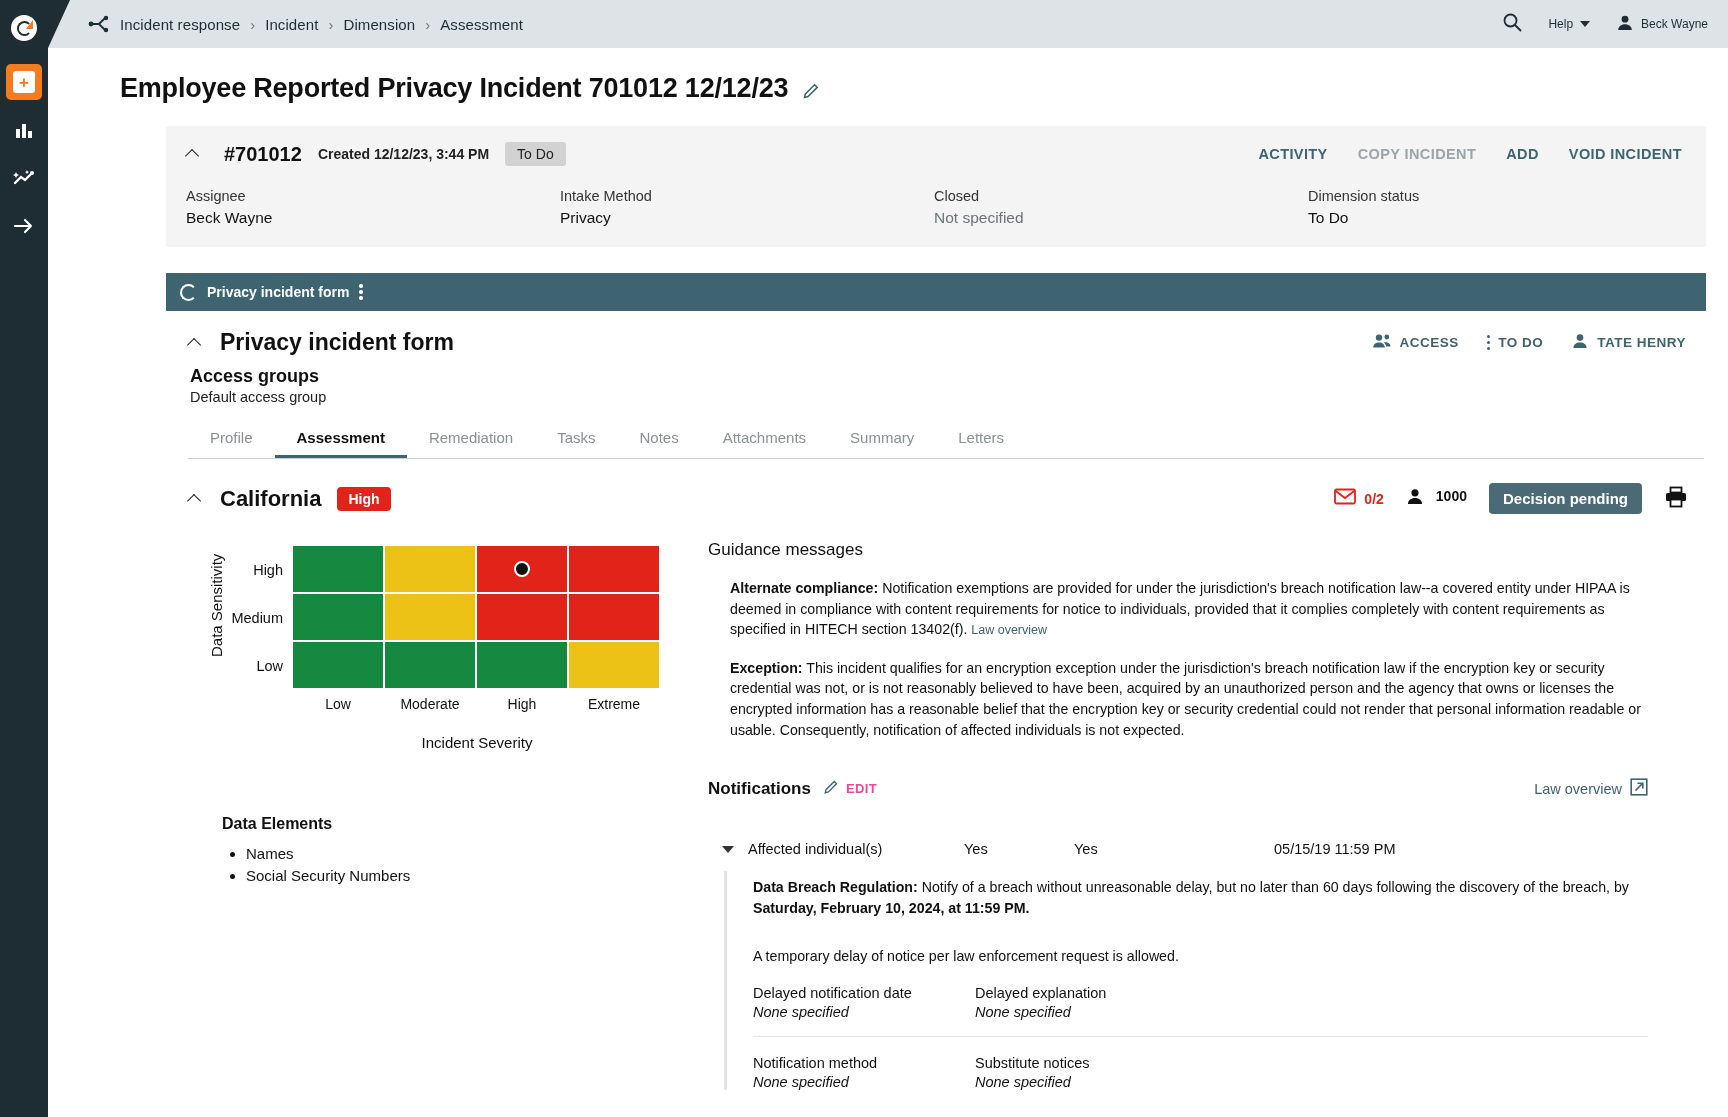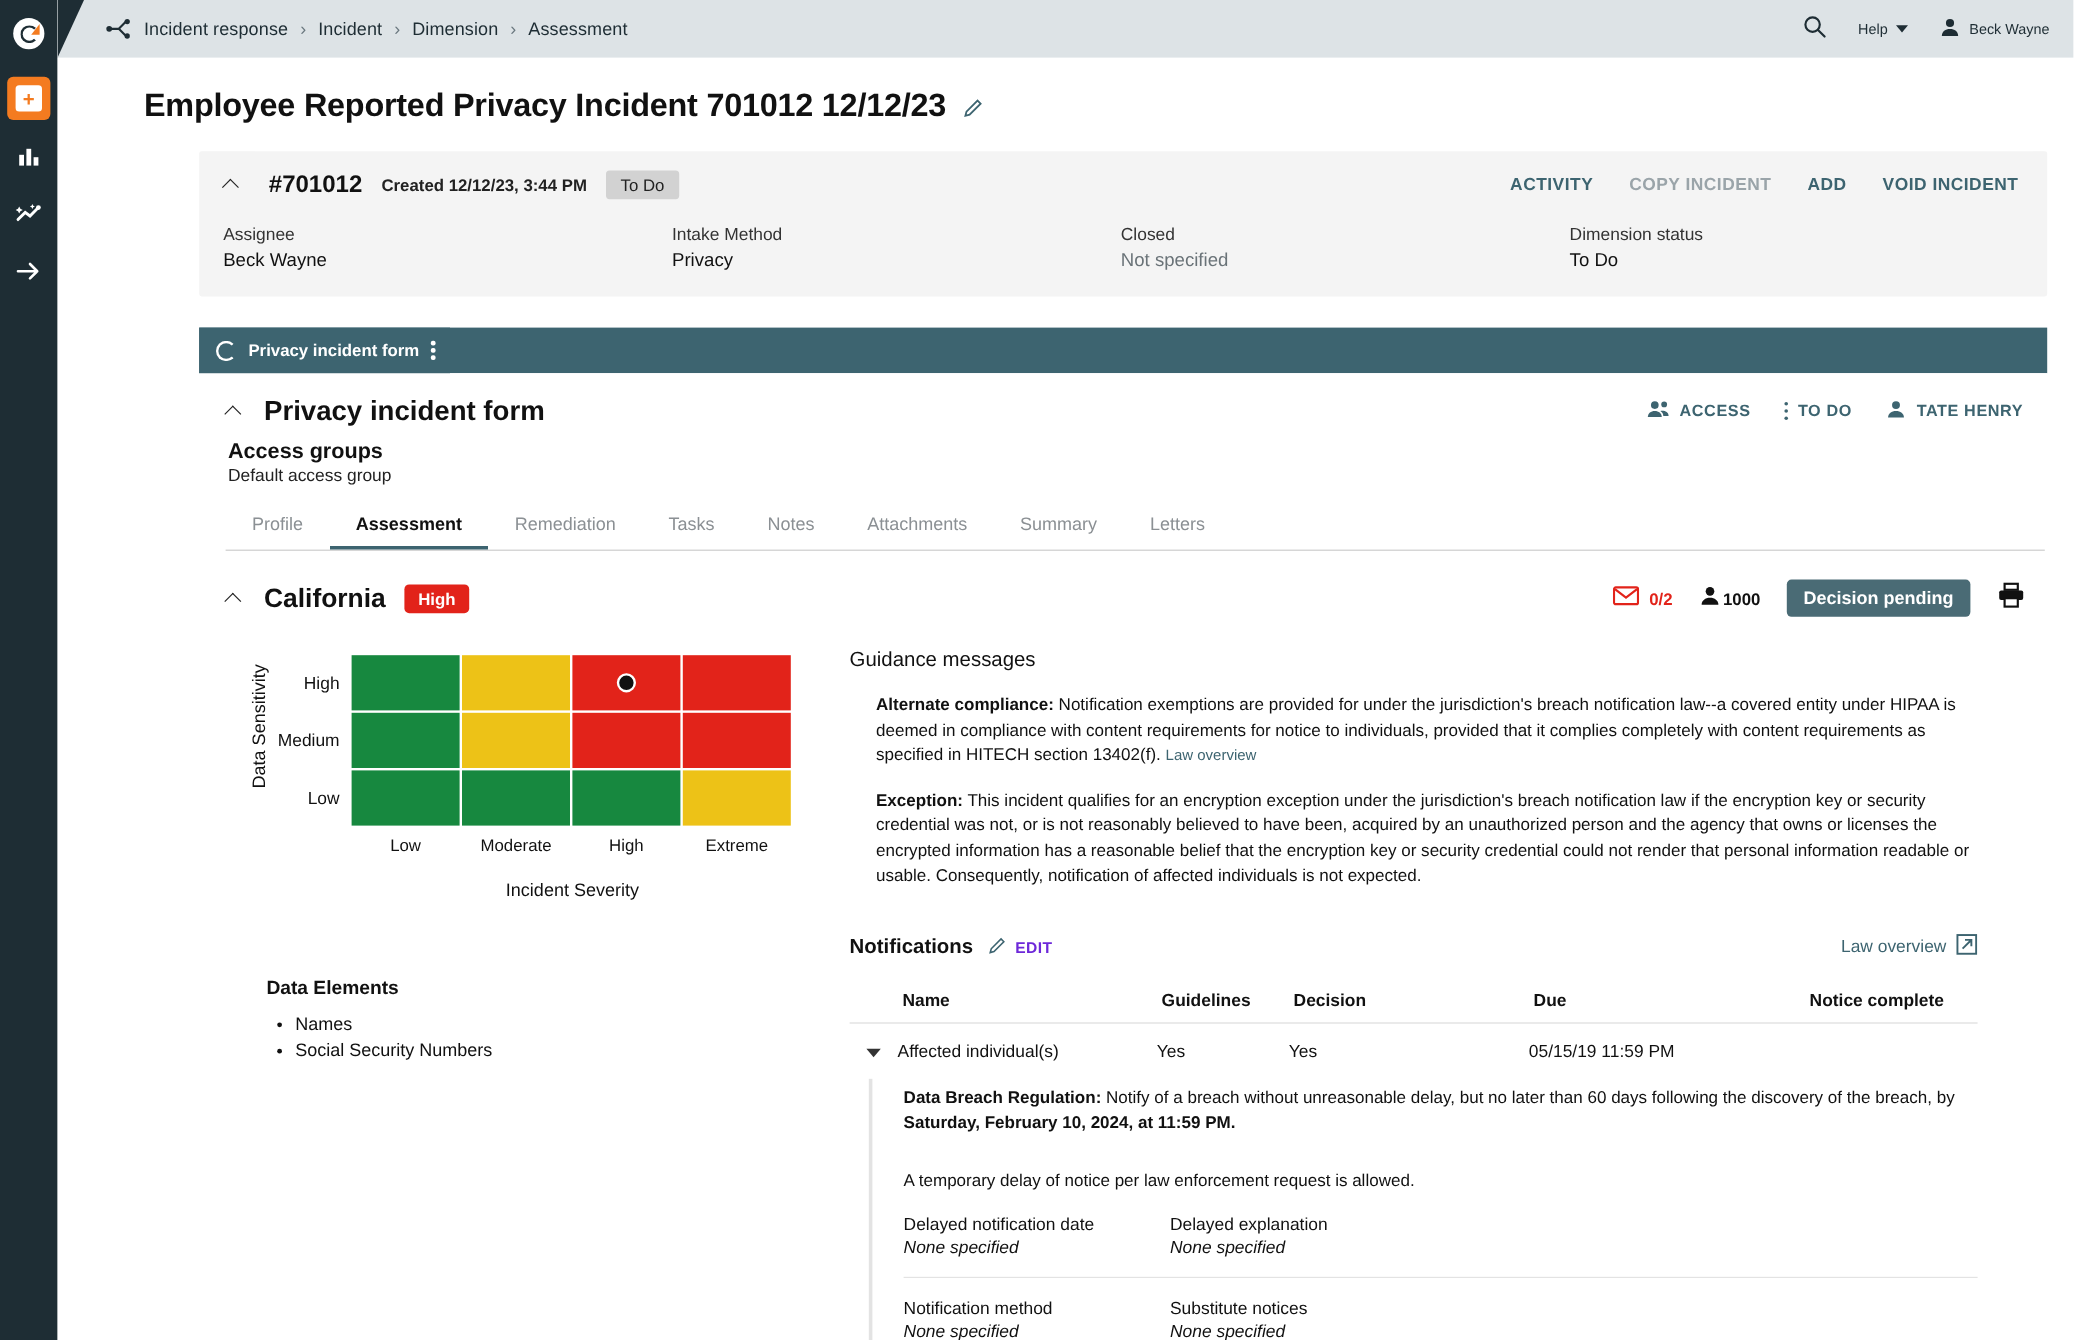--- a/index.html
+++ b/index.html
@@ -172,21 +172,21 @@
   
   #cal { margin: 24px 0 0 140px; width: 1500px; display: flex; align-items: center; }
   #cal h3 { font-size: 22px; font-weight: bold; color: #111; margin-left: 10px; }
   .badge-high {
     background: #e2231a; color: #fff; font-size: 14px; font-weight: bold;
     padding: 4px 11px; border-radius: 4px; margin-left: 16px;
   }
   .cal-right { margin-left: auto; display: flex; align-items: center; gap: 22px; }
   .env-wrap { display: flex; align-items: center; gap: 8px; color: #e2231a; }
   .env-wrap .cnt { font-size: 14px; font-weight: bold; }
-  .ppl-wrap { display: flex; align-items: center; gap: 2px; color: #111; }
+  .ppl-wrap { display: flex; align-items: flex-start; gap: 12px; color: #111; }
   .ppl-wrap .cnt { font-size: 14px; font-weight: bold; }
   .dec-btn {
     background: #4a6b75; color: #fff; font-size: 15px; font-weight: bold;
     padding: 7px 14px; border-radius: 4px;
   }
 
   
   #cols { display: flex; margin: 26px 0 0 0; }
   #leftcol { width: 660px; padding-left: 160px; }
   #rightcol { width: 1020px; padding-right: 80px; }
@@ -226,21 +226,21 @@
 
   
   .gm-title { font-size: 17px; color: #111; }
   .gm-p { font-size: 14.2px; color: #111; line-height: 1.45; margin-top: 18px; padding-left: 22px; }
   .gm-p b { font-weight: bold; }
   .lawlink { color: #3d6470; font-size: 12.5px; }
 
   
   .nt-head { display: flex; align-items: center; margin-top: 38px; }
   .nt-head h4 { font-size: 17px; color: #111; }
-  .nt-edit { display: flex; align-items: center; gap: 7px; margin-left: 12px; color: #6d28d9; font-size: 13px; font-weight: bold; letter-spacing: .4px; }
+  .nt-edit { display: flex; align-items: center; gap: 7px; margin-left: 12px; color: #ec4899; font-size: 13px; font-weight: bold; letter-spacing: .4px; }
   .nt-law { margin-left: auto; display: flex; align-items: center; gap: 8px; color: #3d6470; font-size: 14.5px; }
   .nt-table { width: 100%; margin-top: 26px; }
   .nt-hrow {
     display: flex; font-size: 14.5px; font-weight: bold; color: #111;
     padding-bottom: 10px; border-bottom: 1px solid #ddd;
   }
   .c-name { width: 260px; padding-left: 44px; }
   .c-gui { width: 110px; }
   .c-dec { width: 200px; }
   .c-due { width: 230px; }
@@ -558,27 +558,20 @@
             <span>
               <svg width="18" height="18" viewBox="0 0 18 18">
                 <rect x="1.2" y="1.2" width="15.6" height="15.6" stroke="#3d6470" stroke-width="1.6" fill="none"></rect>
                 <path d="M5.5 12.5 L12.5 5.5 M7.5 5.2 H12.8 V10.5" stroke="#3d6470" stroke-width="1.6" fill="none"></path>
               </svg>
             </span>
           </span>
         </div>
 
         <div class="nt-table">
-          <div class="nt-hrow">
-            <div class="c-name">Name</div>
-            <div class="c-gui">Guidelines</div>
-            <div class="c-dec">Decision</div>
-            <div class="c-due">Due</div>
-            <div class="c-note">Notice complete</div>
-          </div>
 
           <div class="nt-row">
             <span class="caret-r"></span>
             <div style="width:216px">Affected individual(s)</div>
             <div class="c-gui">Yes</div>
             <div class="c-dec">Yes</div>
             <div class="c-due">05/15/19 11:59 PM</div>
             <div class="c-note"></div>
           </div>
 

